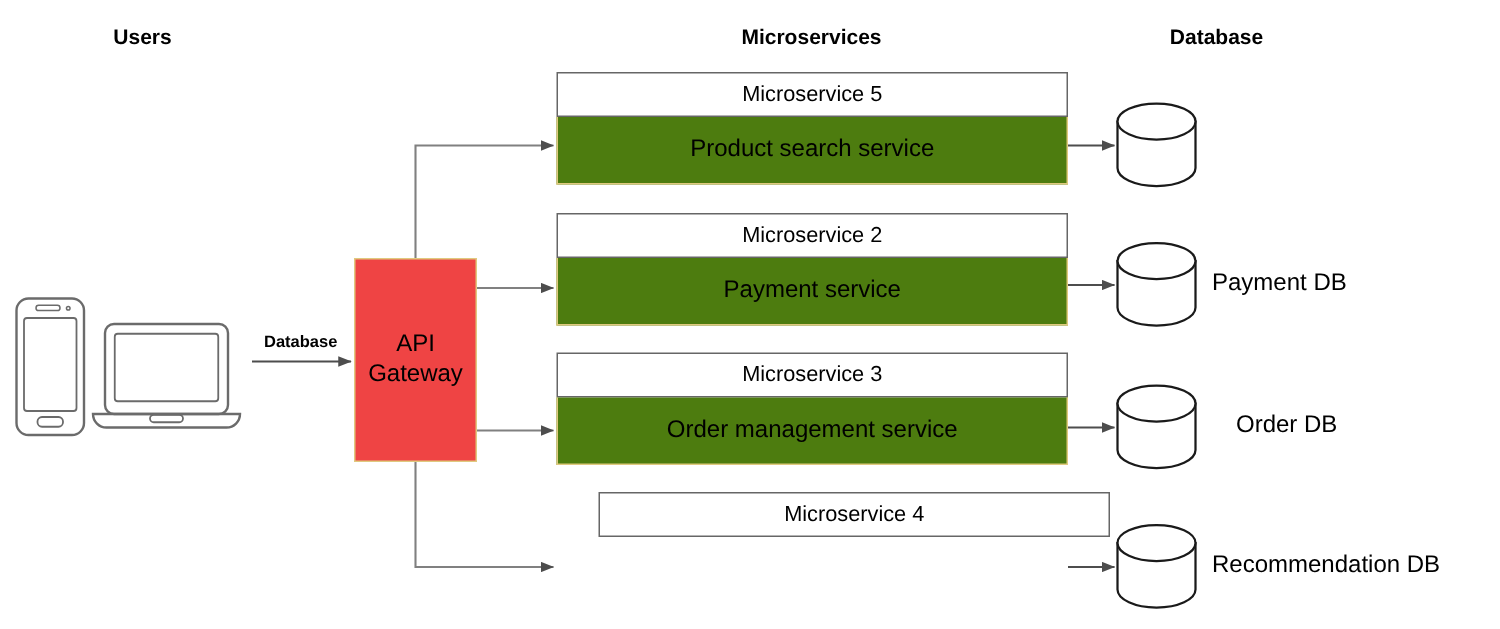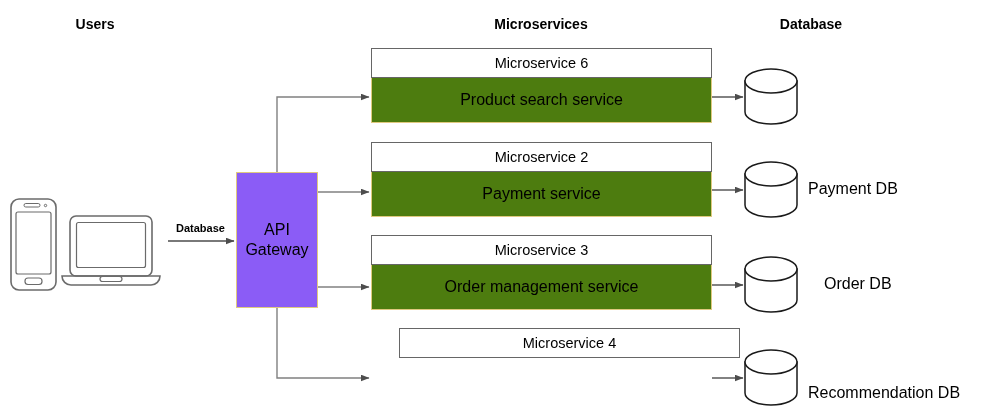--- a/index.html
+++ b/index.html
@@ -77,21 +77,21 @@
   #ms-group-4 { top: 328px; padding-left: 28px; }
 
   
   #api-gateway-box {
     position: absolute;
     left: 236px;
     top: 172px;
     width: 82px;
     height: 136px;
     box-sizing: border-box;
-    background: #8b5cf6;
+    background: #ef4444;
     border: 1px solid #e0c97f;
     display: flex;
     flex-direction: column;
     align-items: center;
     justify-content: center;
     font-size: 16px;
     line-height: 1.25;
     text-align: center;
     color: #000;
   }
@@ -111,21 +111,21 @@
   .db-label {
     position: absolute;
     left: 808px;
     font-size: 16px;
     color: #000;
     white-space: nowrap;
   }
   #db-label-1 { top: 87px; }
   #db-label-2 { top: 180px; }
   #db-label-3 { top: 275px; margin-left: 16px; }
-  #db-label-4 { top: 368px; margin-top: 16px; }
+  #db-label-4 { top: 368px; }
 </style>
 </head>
 <body>
 
 <div class="canvas">
 
   <svg class="svg-layer" viewBox="0 0 1000 419" xmlns="http://www.w3.org/2000/svg">
     <defs>
       <marker id="arrowhead" markerWidth="9" markerHeight="7" refX="8.5" refY="3.5" orient="auto" markerUnits="userSpaceOnUse">
         <path d="M0,0 L9,3.5 L0,7 Z" fill="#4d4d4d"></path>
@@ -185,21 +185,21 @@
   <div class="col-header" id="header-db">Database</div>
 
   <div id="request-label">Database</div>
 
   <div id="api-gateway-box">
     <span>API</span>
     <span>Gateway</span>
   </div>
 
   <div class="ms-group" id="ms-group-1">
-    <div class="ms-title">Microservice 6</div>
+    <div class="ms-title">Microservice 5</div>
     <div class="ms-body">Product search service</div>
   </div>
 
   <div class="ms-group" id="ms-group-2">
     <div class="ms-title">Microservice 2</div>
     <div class="ms-body">Payment service</div>
   </div>
 
   <div class="ms-group" id="ms-group-3">
     <div class="ms-title">Microservice 3</div>

